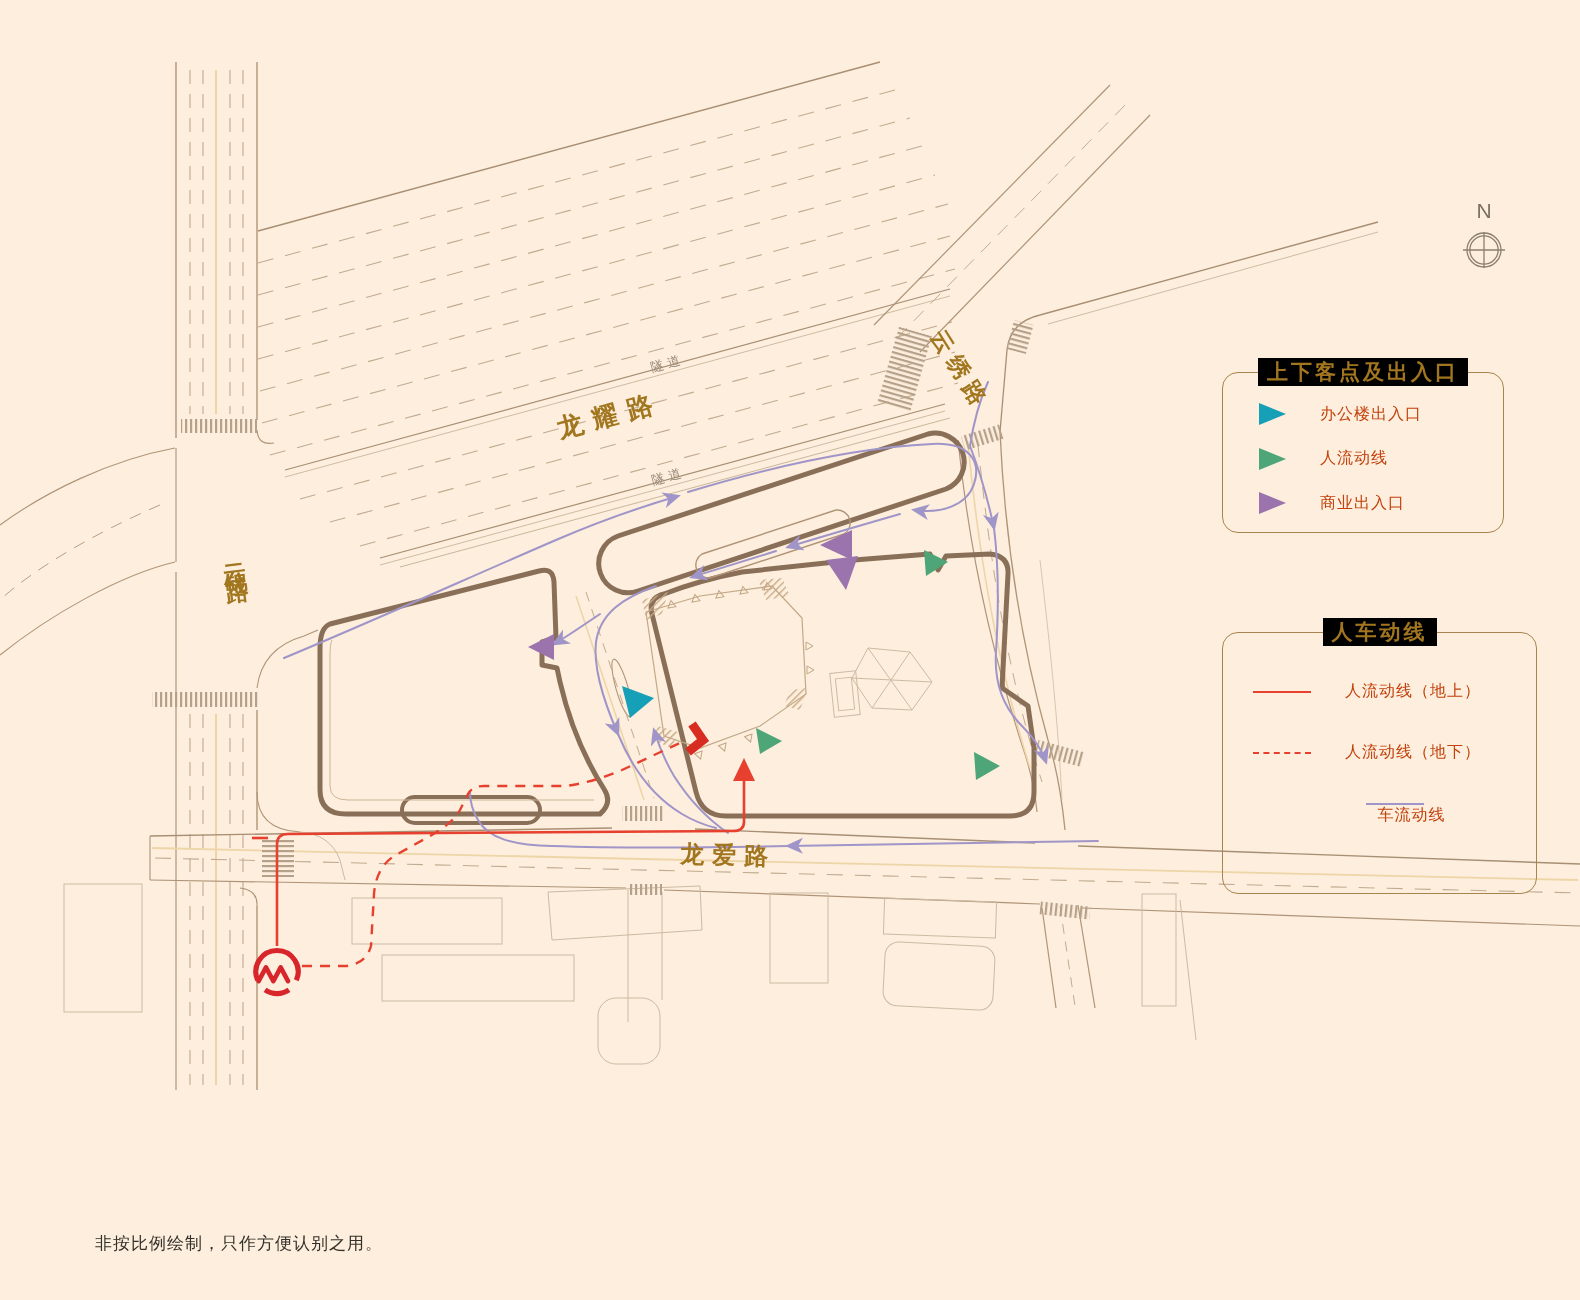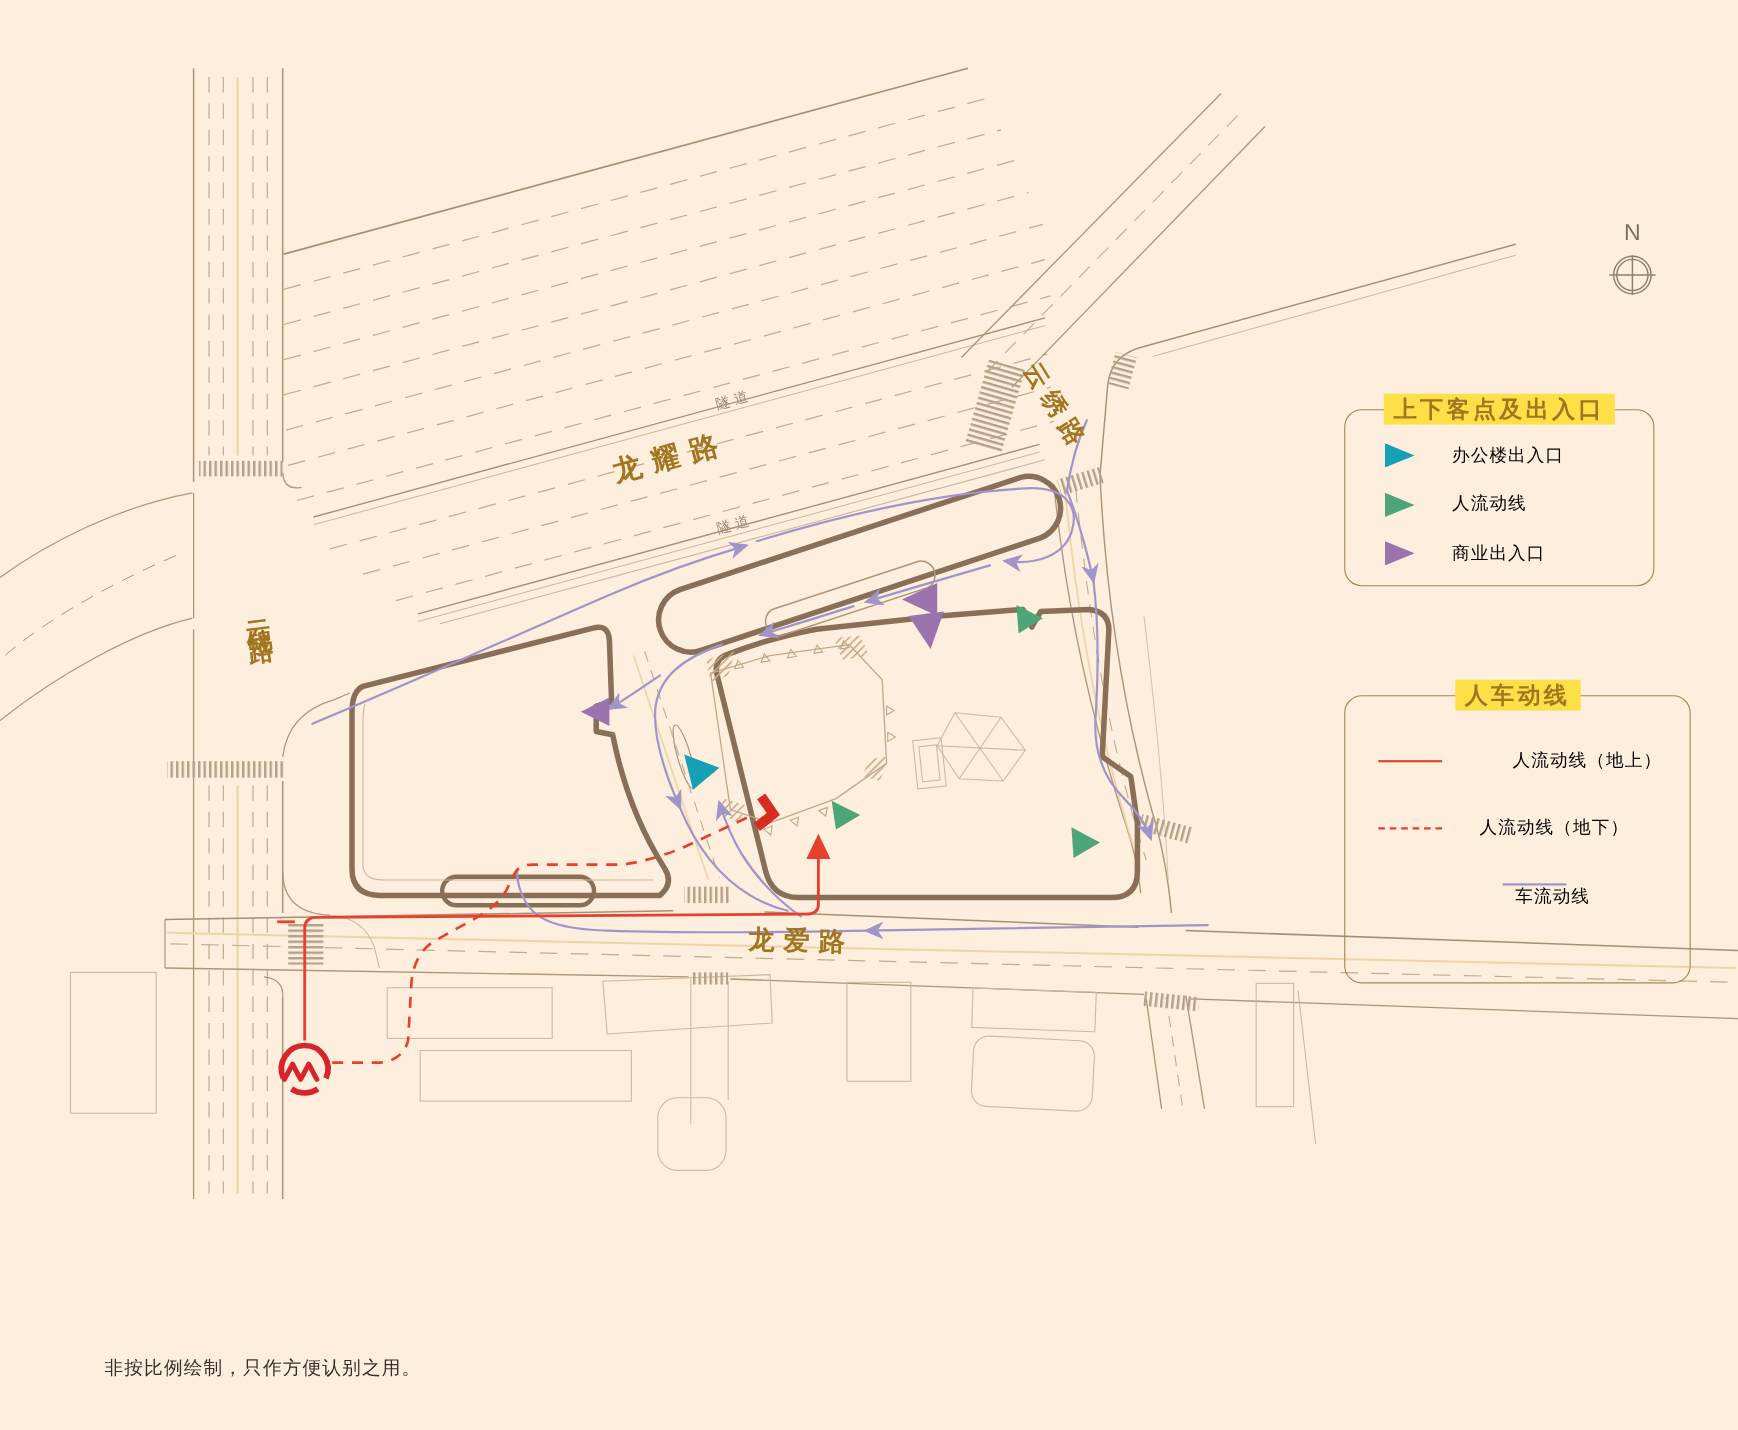--- a/index.html
+++ b/index.html
@@ -6,31 +6,31 @@
   body{font-family:"Liberation Sans","DejaVu Sans",sans-serif;}
   .canvas{position:relative;width:1580px;height:1300px;background:#fdeedd;overflow:hidden;}
   svg text{font-family:"Liberation Sans","DejaVu Sans",sans-serif;}
 
   .road-label{fill:#a1761f;font-weight:bold;}
   .tunnel-label{fill:#9a8a79;}
 
   
   .legend{position:absolute;border:1.6px solid #a8854f;border-radius:16px;box-sizing:border-box;}
   .legend-title{position:absolute;top:-15px;left:50%;transform:translateX(-50%);
-    background:#fde047;padding:0 9px;color:#a1761f;font-size:21px;font-weight:bold;
+    background:#000000;padding:0 9px;color:#a1761f;font-size:21px;font-weight:bold;
     letter-spacing:3px;white-space:nowrap;}
   .legend-rows{display:flex;flex-direction:column;height:100%;box-sizing:border-box;}
   #legend-entrances .legend-rows{padding:30px 0 18px 36px;justify-content:space-between;}
   .legend-row{display:flex;align-items:center;}
   .legend-row .tri{width:27px;height:22px;flex:0 0 auto;}
-  .legend-row .lbl{margin-left:34px;font-size:16px;color:#000000;letter-spacing:1px;}
+  .legend-row .lbl{margin-left:34px;font-size:16px;color:#c2410c;letter-spacing:1px;}
   #legend-flows .legend-rows{padding:36px 0 22px 30px;}
   #legend-flows .legend-row{margin-bottom:0;}
   .sample{width:58px;flex:0 0 auto;}
-  .row-surface{margin-top:12px;gap:30px;}
+  .row-surface{margin-top:12px;}
   .row-under{margin-top:40px;text-align:right;}
   .row-vehicle{margin-top:40px;flex-direction:column;}
   .row-metro{margin-top:26px;align-items:center;}
   .line-solid-red{border-top:2.6px solid #e7402f;}
   .line-dash-red{border-top:2.4px dashed #e7402f;}
   .line-purple{border-top:2.2px solid #a095c8;}
   .metro-mini{width:54px;height:54px;flex:0 0 auto;margin-left:2px;}
   .metro-text{margin-left:26px;font-size:15.5px;color:#3e382f;line-height:1.4;}
 
   .footnote{position:absolute;left:95px;top:1232px;font-size:17px;color:#33302a;letter-spacing:1px;font-family:Liberation Mono, monospace;}

